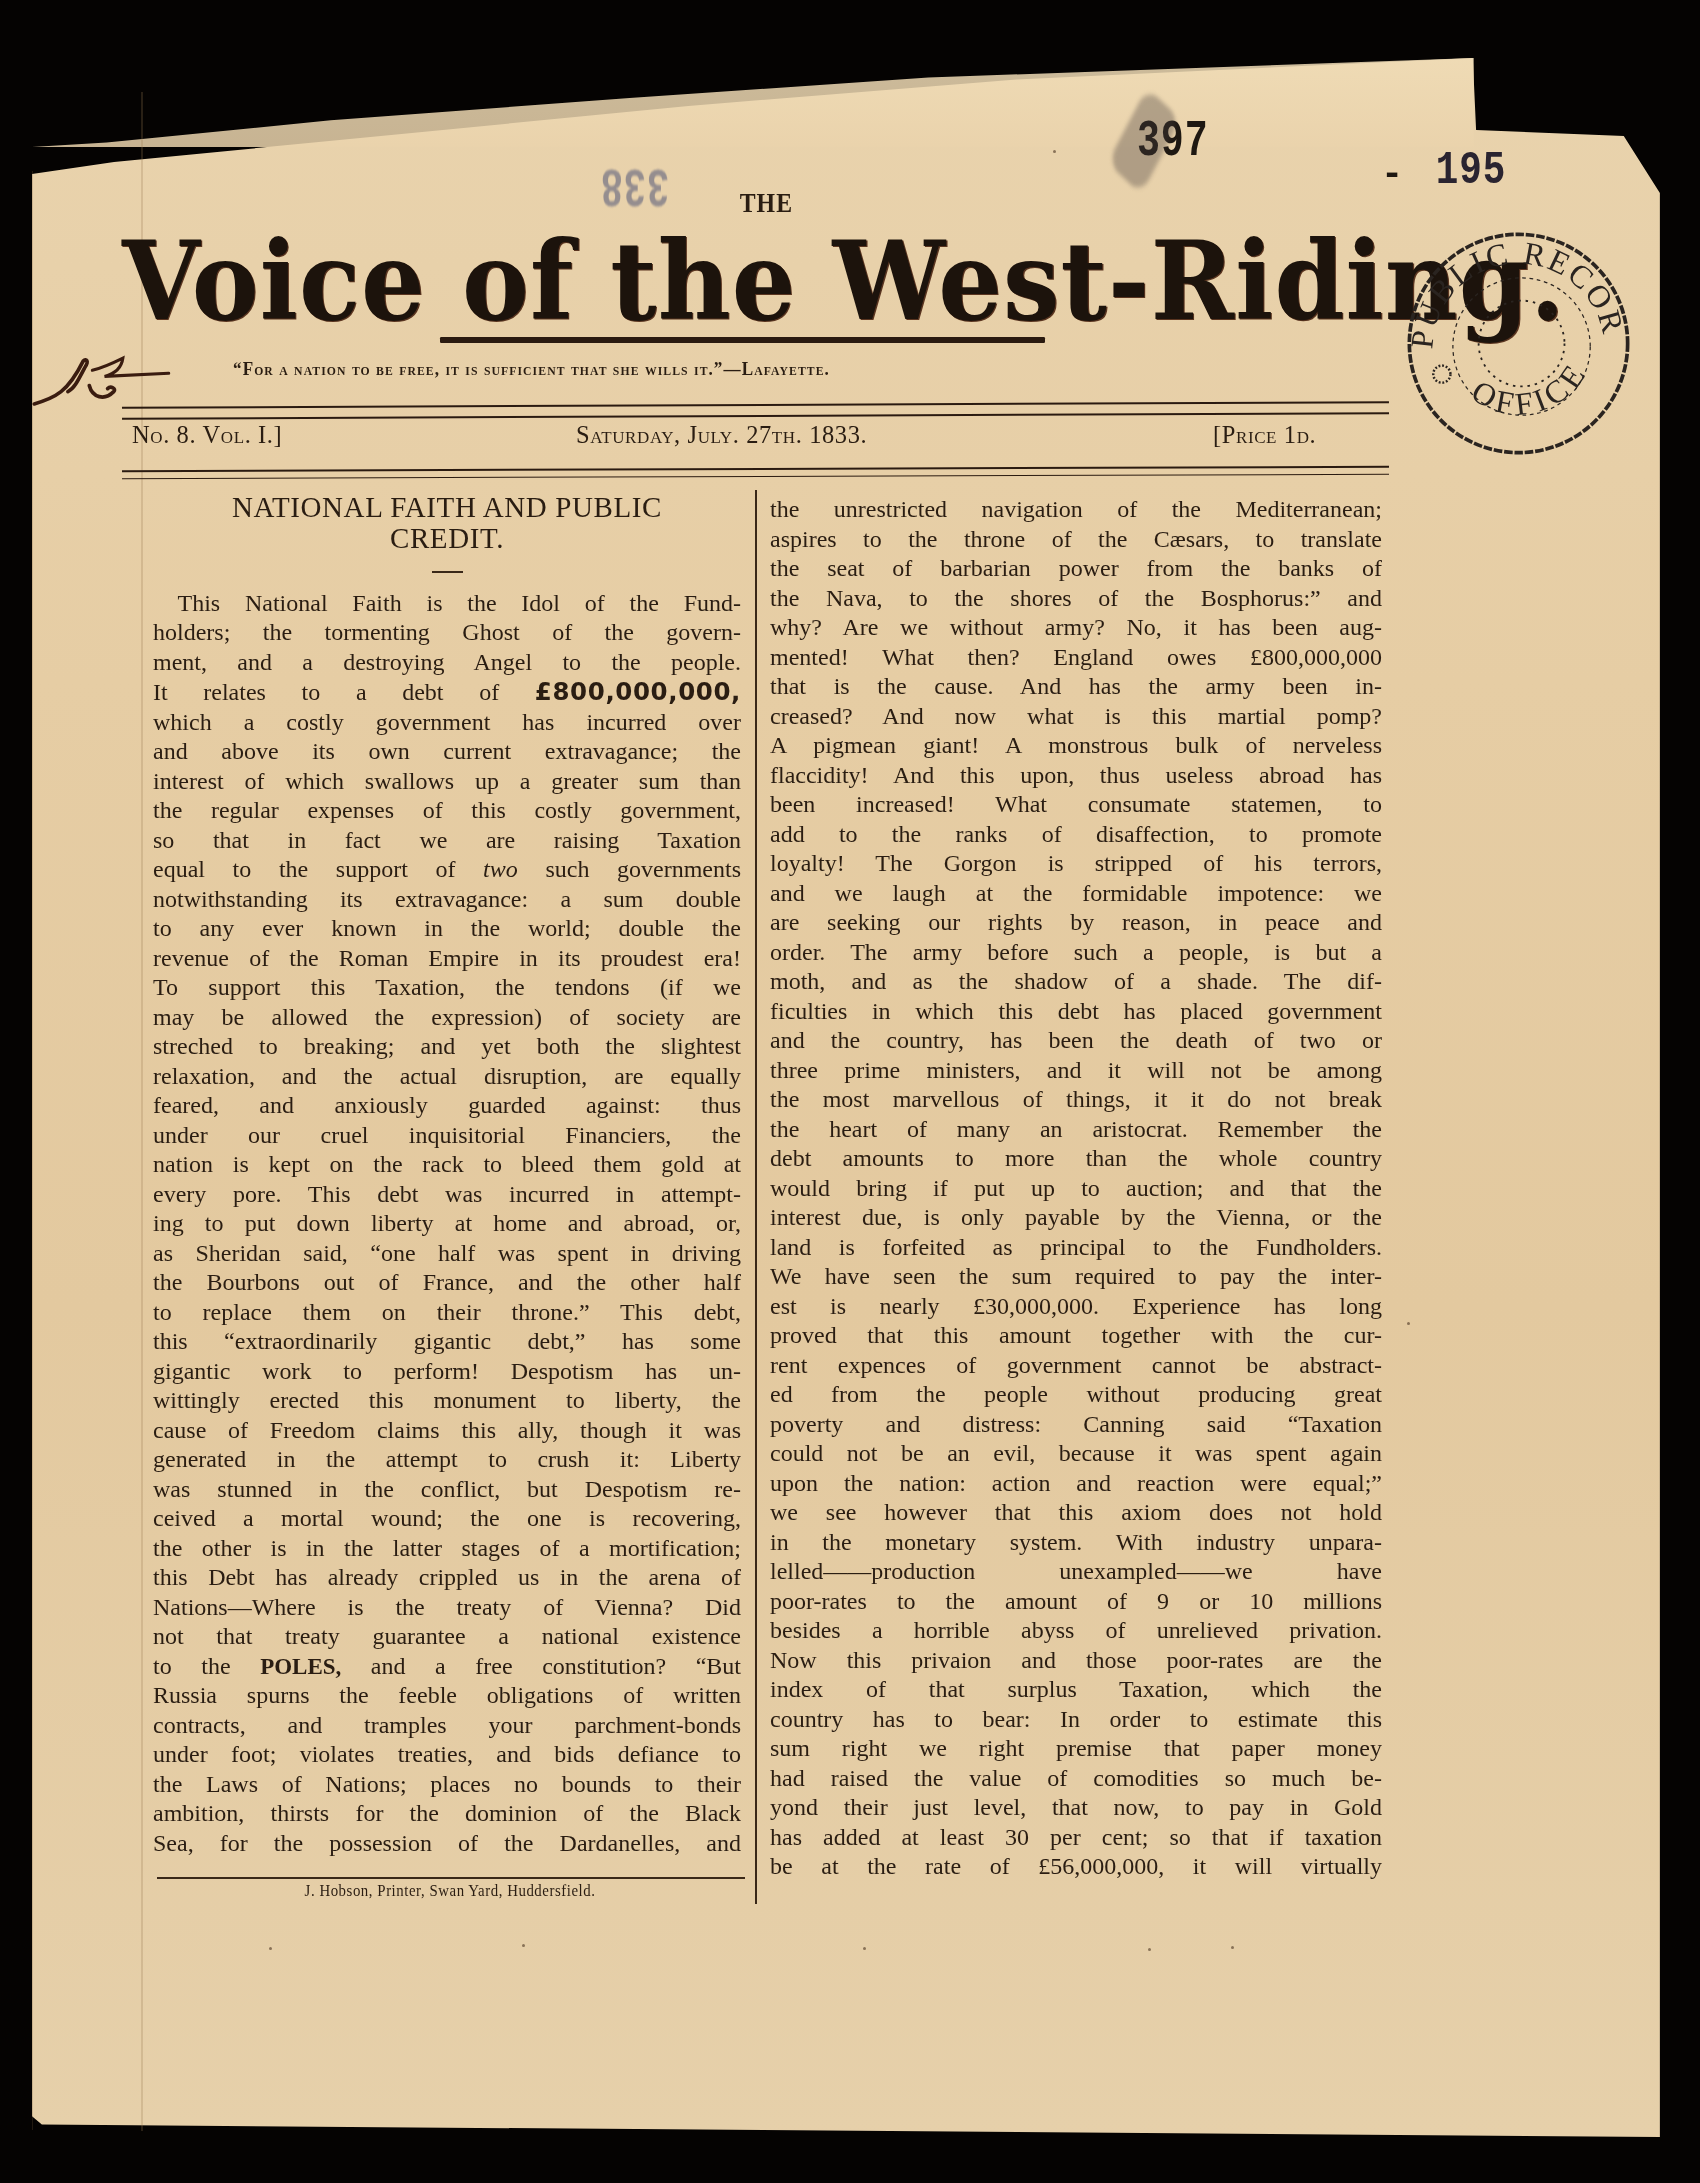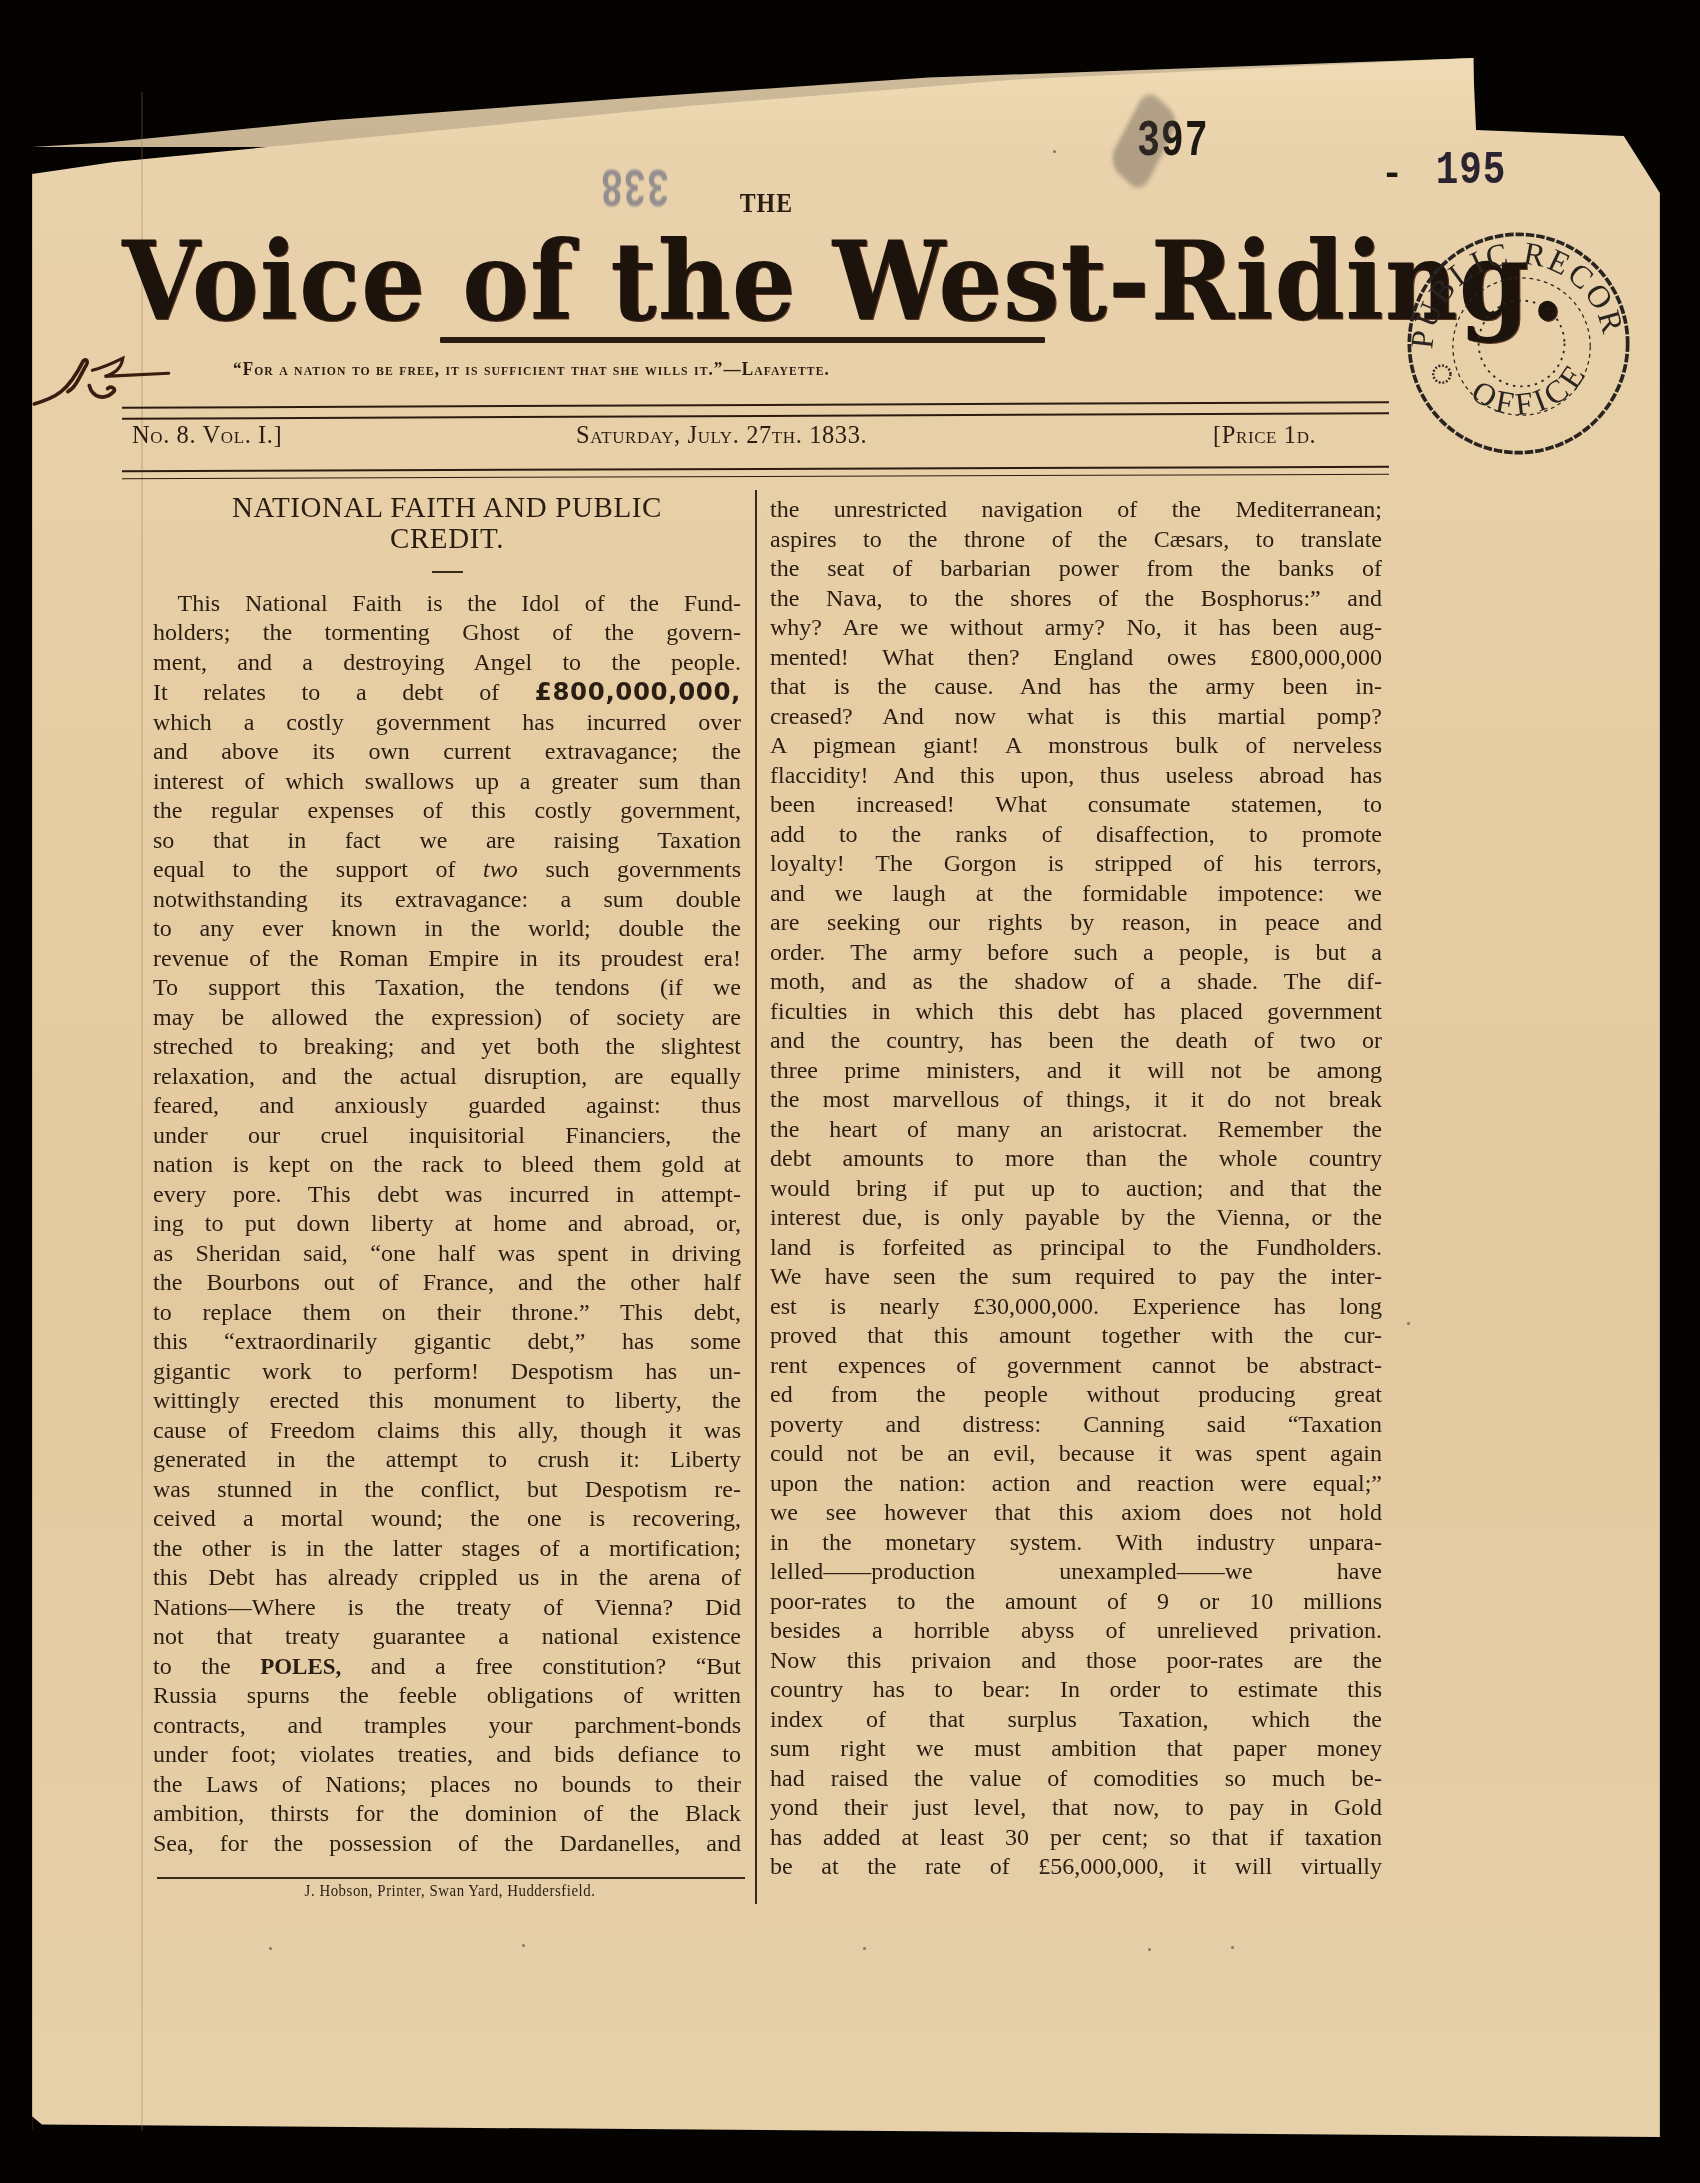--- a/index.html
+++ b/index.html
@@ -264,23 +264,23 @@
   <span class="line">ed from the people without producing great</span>
   <span class="line">poverty and distress: Canning said “Taxation</span>
   <span class="line">could not be an evil, because it was spent again</span>
   <span class="line">upon the nation: action and reaction were equal;”</span>
   <span class="line">we see however that this axiom does not hold</span>
   <span class="line">in the monetary system.  With industry unpara-</span>
   <span class="line">lelled——production unexampled——we have</span>
   <span class="line">poor-rates to the amount of 9 or 10 millions</span>
   <span class="line">besides a horrible abyss of unrelieved privation.</span>
   <span class="line">Now this privaion and those poor-rates are the</span>
+  <span class="line">index of that surplus Taxation, which the</span>
   <span class="line">country has to bear: In order to estimate this</span>
-  <span class="line">index of that surplus Taxation, which the</span>
-  <span class="line">sum right we must ambition that paper money</span>
+  <span class="line">sum right we right premise that paper money</span>
   <span class="line">had raised the value of comodities so much be-</span>
   <span class="line">yond their just level, that now, to pay in Gold</span>
   <span class="line">has added at least 30 per cent; so that if taxation</span>
   <span class="line">be at the rate of £56,000,000, it will virtually</span>
 </div>
 
 <div class="imprint-rule"></div>
 <div class="imprint">J. Hobson, Printer, Swan Yard, Huddersfield.</div>
 
 <div class="specks">

